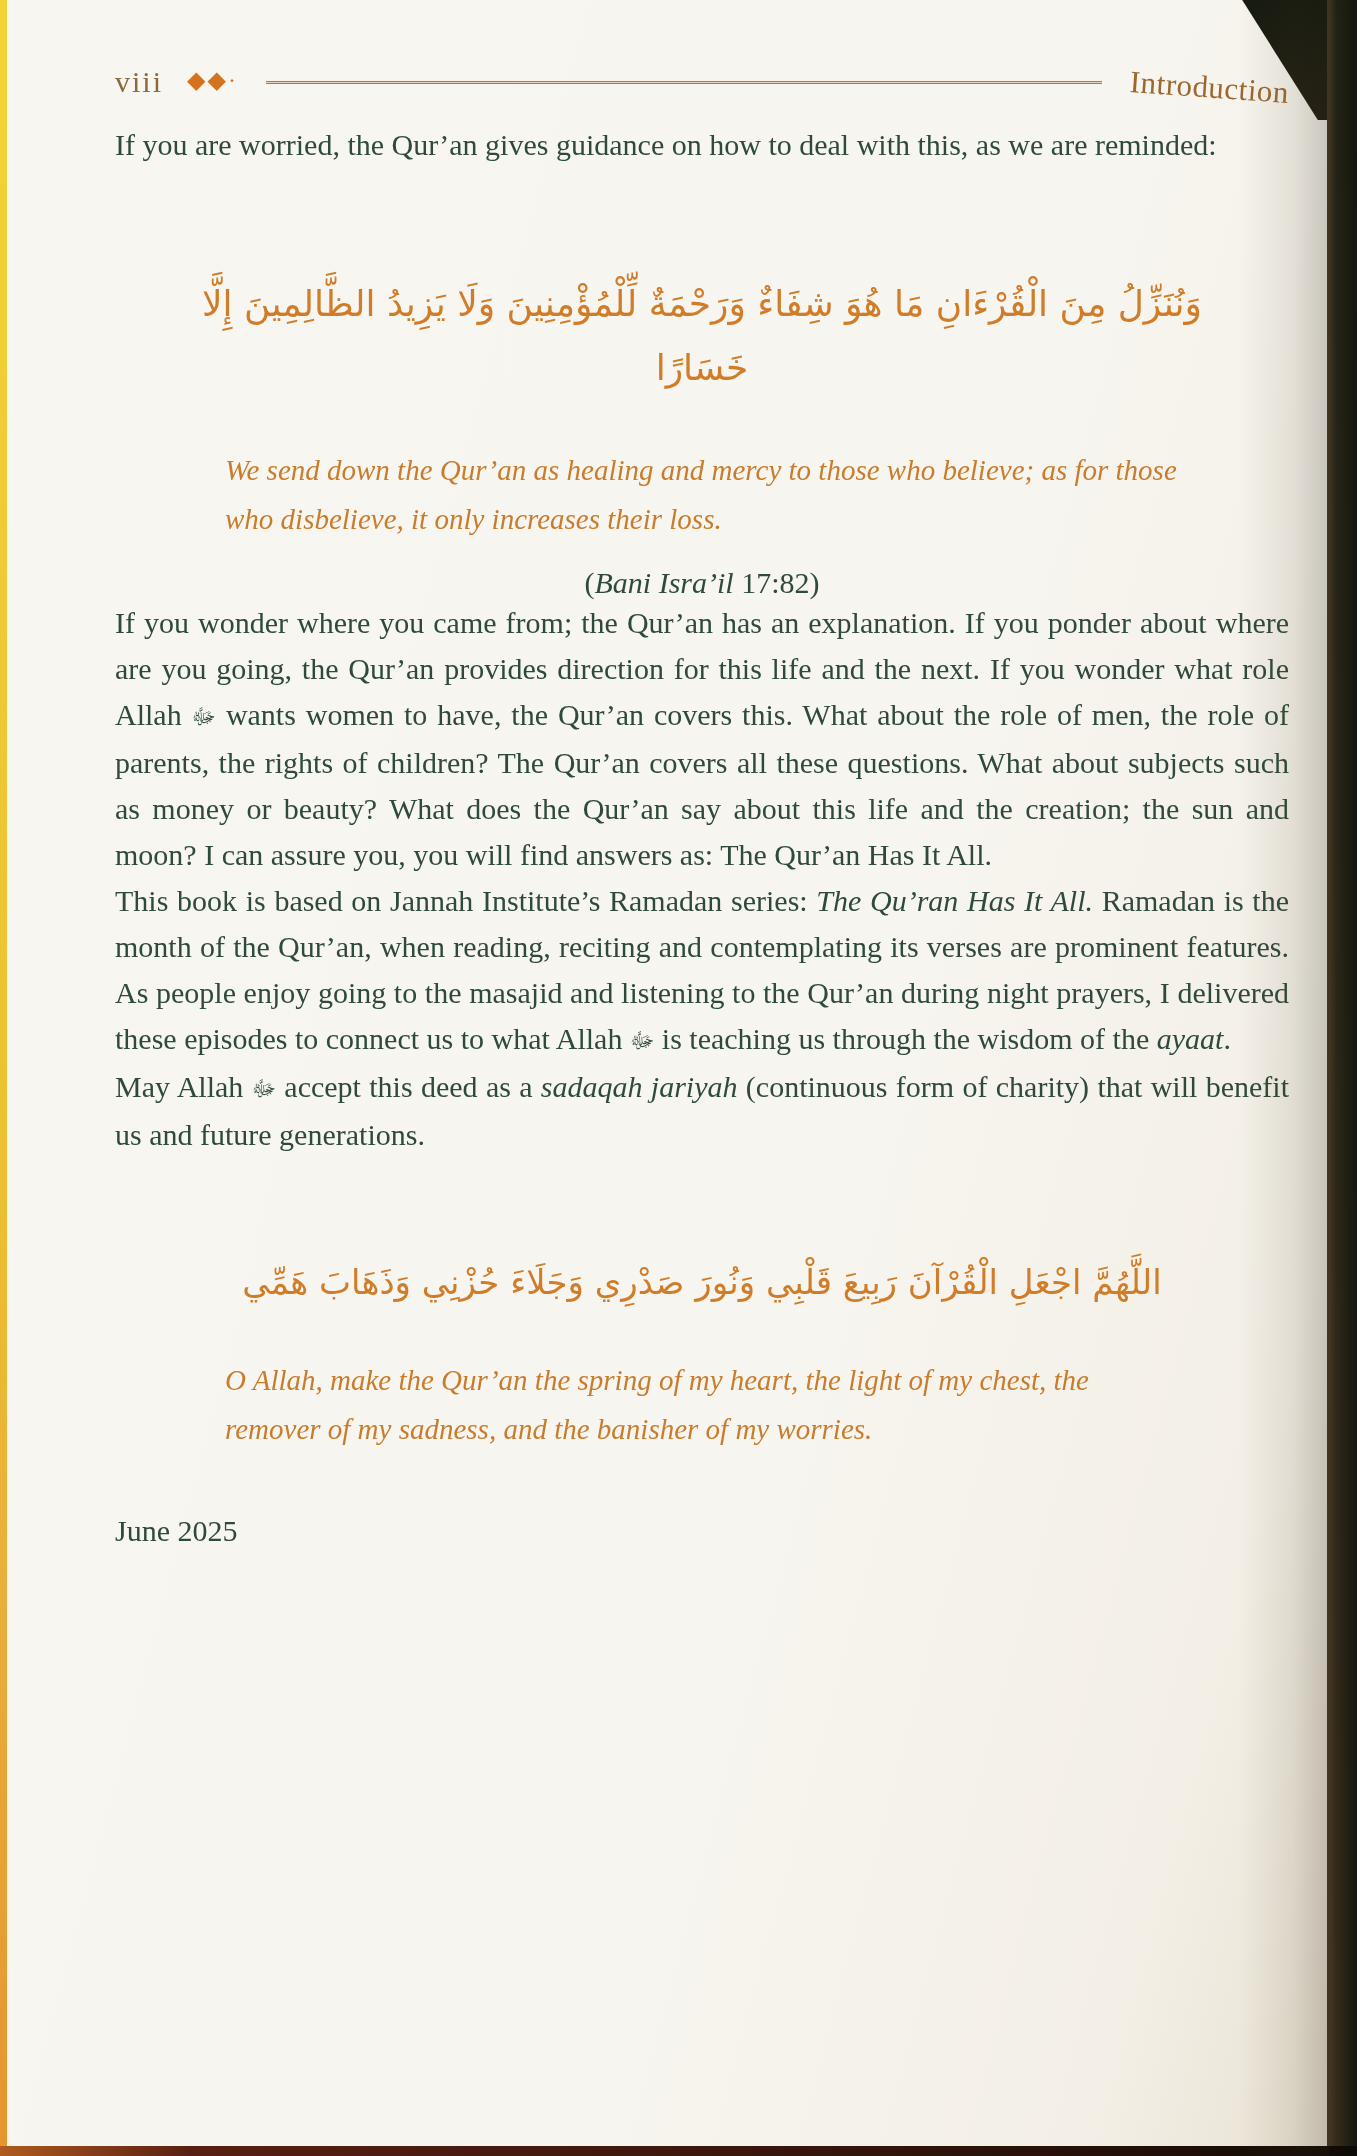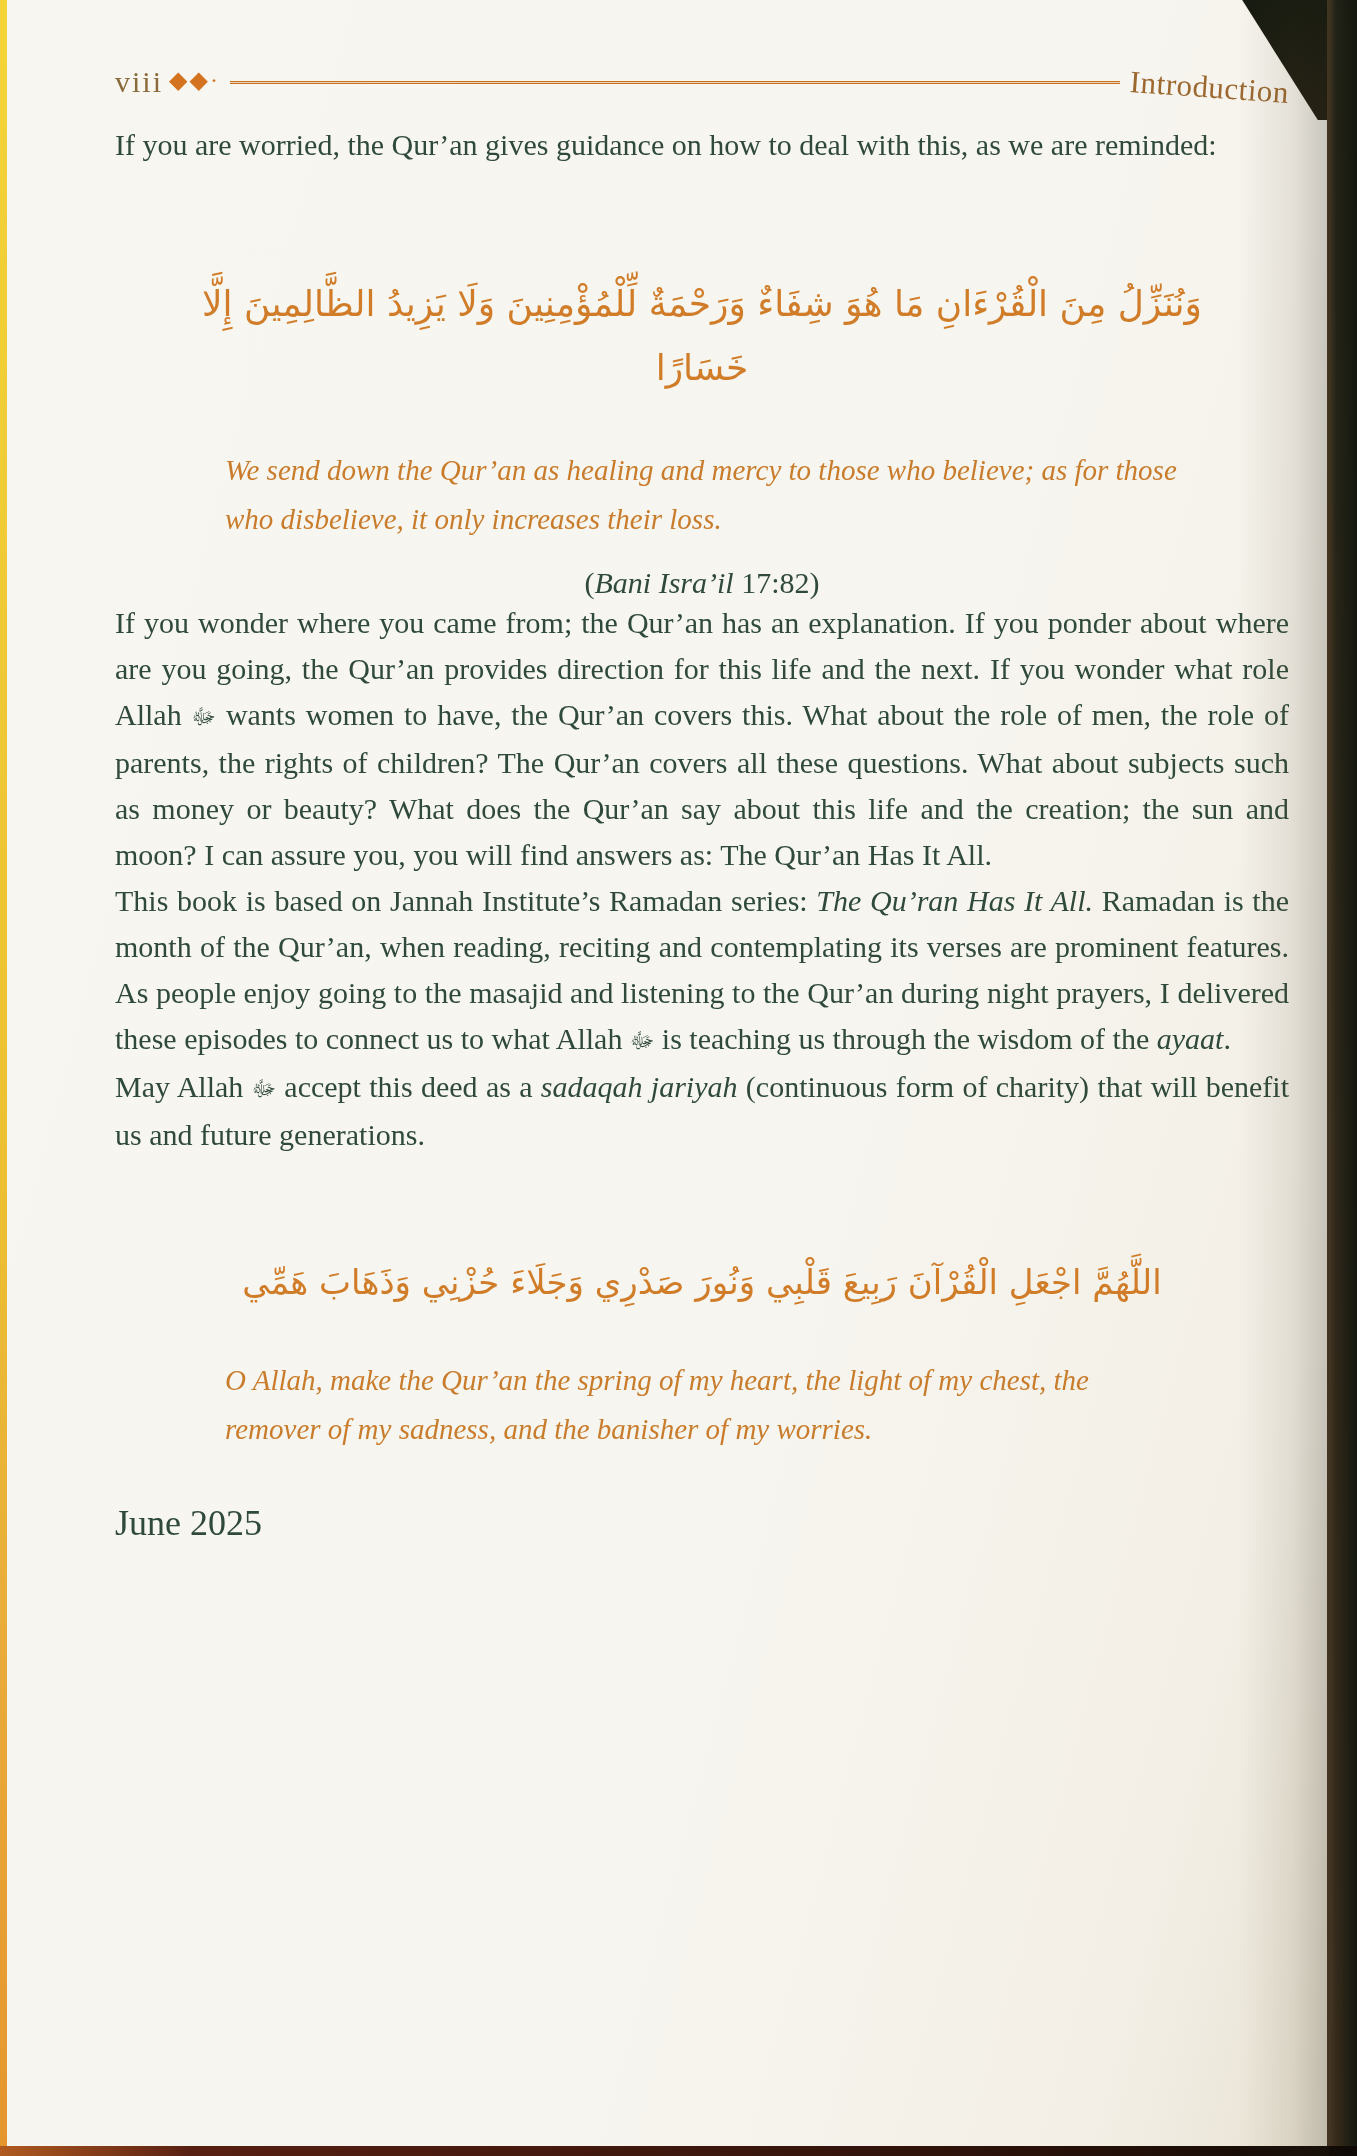--- a/index.html
+++ b/index.html
@@ -18,40 +18,40 @@
                linear-gradient(to bottom,#1c2117,#40301f);}
   .corner-top-right{position:absolute;right:0;top:0;width:140px;height:120px;
     background:linear-gradient(to bottom,#161a10,#242014);
     clip-path:polygon(18% 0,100% 0,100% 100%,72% 100%);}
   .bottom-edge{position:absolute;left:0;right:0;bottom:0;height:10px;
     background:linear-gradient(to right,#b05a20 0%,#571f12 14%,#3a160d 55%,#200f08 85%,#0f0a06 100%);}
   .curve-shadow{position:absolute;top:0;bottom:0;right:28px;width:90px;pointer-events:none;
     background:linear-gradient(to right,rgba(70,58,34,0) 0%,rgba(70,58,34,0.10) 60%,rgba(40,34,18,0.22) 100%);}
   
   .content{position:absolute;left:115px;right:68px;top:60px;color:#2f4a3b;}
-  .header{display:flex;align-items:center;gap:6px;height:44px;}
+  .header{display:flex;align-items:center;gap:24px;height:44px;}
   .page-num{font-size:30px;color:#8a6a3a;letter-spacing:2px;}
   .ornament{color:#d4731f;font-size:24px;letter-spacing:2px;white-space:nowrap;transform:translateY(-2px);}
   .rule{flex:1;height:3px;margin:0 4px;
     background:linear-gradient(to bottom,#c9731f 0 1px,rgba(201,115,31,.25) 1px 2px,#c9731f 2px 3px);}
   .header-title{font-size:31px;color:#9c6830;display:inline-block;transform:rotate(4deg);transform-origin:left center;letter-spacing:.5px;}
   p.body{font-size:30px;line-height:46px;text-align:justify;margin:0;}
   .it{font-style:italic;}
   .honorific{font-size:.72em;vertical-align:.05em;}
   .arabic{direction:rtl;text-align:center;font-family:"DejaVu Sans",sans-serif;
     color:#d07c28;font-size:36px;line-height:64px;margin:104px 60px 0 60px;}
   .translation{font-style:italic;text-align:left;color:#c97c2c;font-size:29px;line-height:49px;margin:46px 110px 0 110px;}
   .citation{text-align:center;font-size:30px;margin-top:22px;color:#2f4a3b;}
   .mt-para{margin-top:72px;}
   .mt-gap{margin-top:48px;}
   .dua-arabic{direction:rtl;text-align:center;font-family:"DejaVu Sans",sans-serif;
     color:#d07c28;font-size:34px;line-height:56px;margin:96px 20px 0 20px;}
   .amin{text-align:center;font-size:31px;letter-spacing:1px;margin-top:42px;color:#2f4a3b;}
   .sig{font-size:30px;margin-top:86px;}
-  .date{font-size:36px;margin-top:48px;}
+  .date{font-size:30px;margin-top:60px;}
 </style>
 </head>
 <body>
 
 <div class="page">
 
   <div class="gilt-edge"></div>
   <div class="corner-top-right"></div>
   <div class="right-edge"></div>
   <div class="bottom-edge"></div>

